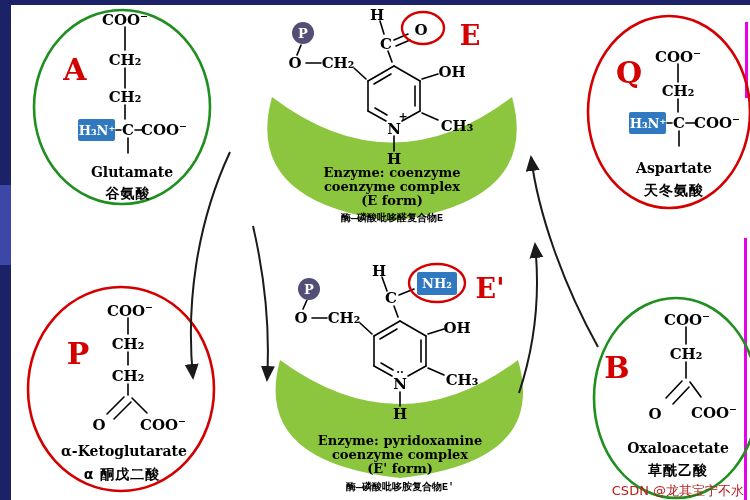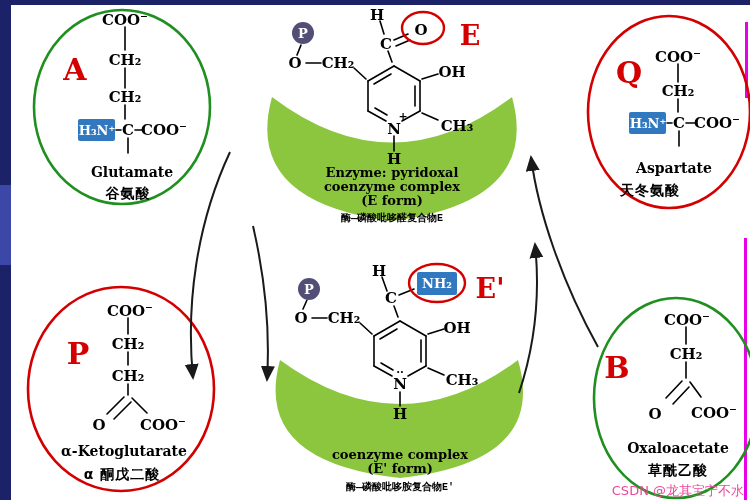--- a/index.html
+++ b/index.html
@@ -10,21 +10,21 @@
   .chem{font-weight:bold;font-size:15px}
   .small{font-weight:bold;font-size:11px}
   .boxtext{font-weight:bold;font-size:13px;color:#fff}
   .badge{font-weight:bold;font-size:30px;color:#d40000}
   .badge-sm{font-weight:bold;font-size:27px;color:#d40000}
   .name-en{font-weight:bold;font-size:14px}
   .name-zh{font-family:"DejaVu Sans","Liberation Sans",sans-serif;font-weight:bold;font-size:14px;letter-spacing:1px}
   .caption{font-weight:bold;font-size:13px}
   .caption-zh{font-family:Liberation Mono, monospace;font-weight:bold;font-size:10px}
   .watermark{position:absolute;right:6px;top:482px;font-family:"DejaVu Sans","Liberation Sans",sans-serif;
-             font-size:13px;color:#ec4899;white-space:nowrap}
+             font-size:13px;color:#b91c1c;white-space:nowrap}
   .bond line{stroke:#000;stroke-width:1.6;stroke-linecap:round}
   .oval{fill:none;stroke-width:2.6}
   .oval.green{stroke:#1f8f1f}
   .oval.red{stroke:#d40000}
   .redring{fill:none;stroke:#d40000;stroke-width:2.4}
   .arrows path{fill:none;stroke:#1a1a1a;stroke-width:2}
   .leftbar{position:absolute;left:0;top:0;width:11px;height:500px}
   .topbar{position:absolute;left:0;top:0;width:750px;height:5px;background:#1b2268}
   .pink{position:absolute;width:3px;background:#e800e8}
 </style>
@@ -159,21 +159,21 @@
   <span class="t name-en" style="left:132px;top:172px">Glutamate</span>
   <span class="t name-zh" style="left:128px;top:193px">谷氨酸</span>
 
   <span class="t badge" style="left:629px;top:73px">Q</span>
   <span class="t chem" style="left:678px;top:57px">COO⁻</span>
   <span class="t chem" style="left:678px;top:91px">CH₂</span>
   <span class="t boxtext" style="left:648px;top:123px">H₃N⁺</span>
   <span class="t chem" style="left:679px;top:123px">C</span>
   <span class="t chem" style="left:717px;top:123px">COO⁻</span>
   <span class="t name-en" style="left:674px;top:168px">Aspartate</span>
-  <span class="t name-zh" style="left:650px;top:190px">天冬氨酸</span>
+  <span class="t name-zh" style="left:674px;top:190px">天冬氨酸</span>
 
   <span class="t badge" style="left:78px;top:354px">P</span>
   <span class="t chem" style="left:130px;top:311px">COO⁻</span>
   <span class="t chem" style="left:128px;top:344px">CH₂</span>
   <span class="t chem" style="left:128px;top:376px">CH₂</span>
   <span class="t chem" style="left:99px;top:425px">O</span>
   <span class="t chem" style="left:163px;top:425px">COO⁻</span>
   <span class="t name-en" style="left:124px;top:451px">α-Ketoglutarate</span>
   <span class="t name-zh" style="left:122px;top:474px">α 酮戊二酸</span>
 
@@ -190,35 +190,36 @@
   <span class="t chem" style="left:338px;top:63px">CH₂</span>
   <span class="t chem" style="left:377px;top:15px">H</span>
   <span class="t chem" style="left:386px;top:44px">C</span>
   <span class="t chem" style="left:421px;top:30px">O</span>
   <span class="t chem" style="left:452px;top:72px">OH</span>
   <span class="t chem" style="left:457px;top:126px">CH₃</span>
   <span class="t chem" style="left:394px;top:129px">N</span>
   <span class="t small" style="left:403px;top:116px">+</span>
   <span class="t chem" style="left:394px;top:159px">H</span>
   <span class="t badge-sm" style="left:470px;top:35px">E</span>
-  <span class="t caption" style="left:392px;top:172px">Enzyme: pyridoxal</span>
+  <span class="t caption" style="left:392px;top:172px">Enzyme: coenzyme</span>
   <span class="t caption" style="left:392px;top:186px">coenzyme complex</span>
   <span class="t caption" style="left:392px;top:200px">(E form)</span>
   <span class="t caption-zh" style="left:392px;top:219px">酶—磷酸吡哆醛复合物E</span>
 
   <span class="t boxtext" style="left:309px;top:289px">P</span>
   <span class="t chem" style="left:301px;top:318px">O</span>
   <span class="t chem" style="left:344px;top:318px">CH₂</span>
   <span class="t chem" style="left:379px;top:271px">H</span>
   <span class="t chem" style="left:391px;top:298px">C</span>
   <span class="t boxtext" style="left:437px;top:283px">NH₂</span>
   <span class="t badge-sm" style="left:490px;top:288px">E'</span>
   <span class="t chem" style="left:457px;top:328px">OH</span>
   <span class="t chem" style="left:462px;top:380px">CH₃</span>
   <span class="t chem" style="left:400px;top:384px">N</span>
   <span class="t small" style="left:400px;top:372px">··</span>
   <span class="t chem" style="left:400px;top:414px">H</span>
+  <span class="t caption" style="left:400px;top:440px">Enzyme: pyridoxamine</span>
   <span class="t caption" style="left:400px;top:454px">coenzyme complex</span>
   <span class="t caption" style="left:400px;top:468px">(E' form)</span>
   <span class="t caption-zh" style="left:400px;top:488px">酶—磷酸吡哆胺复合物E'</span>
 
   <span class="watermark">CSDN @龙其宝宁不水</span>
 </div>
 
 </body></html>

